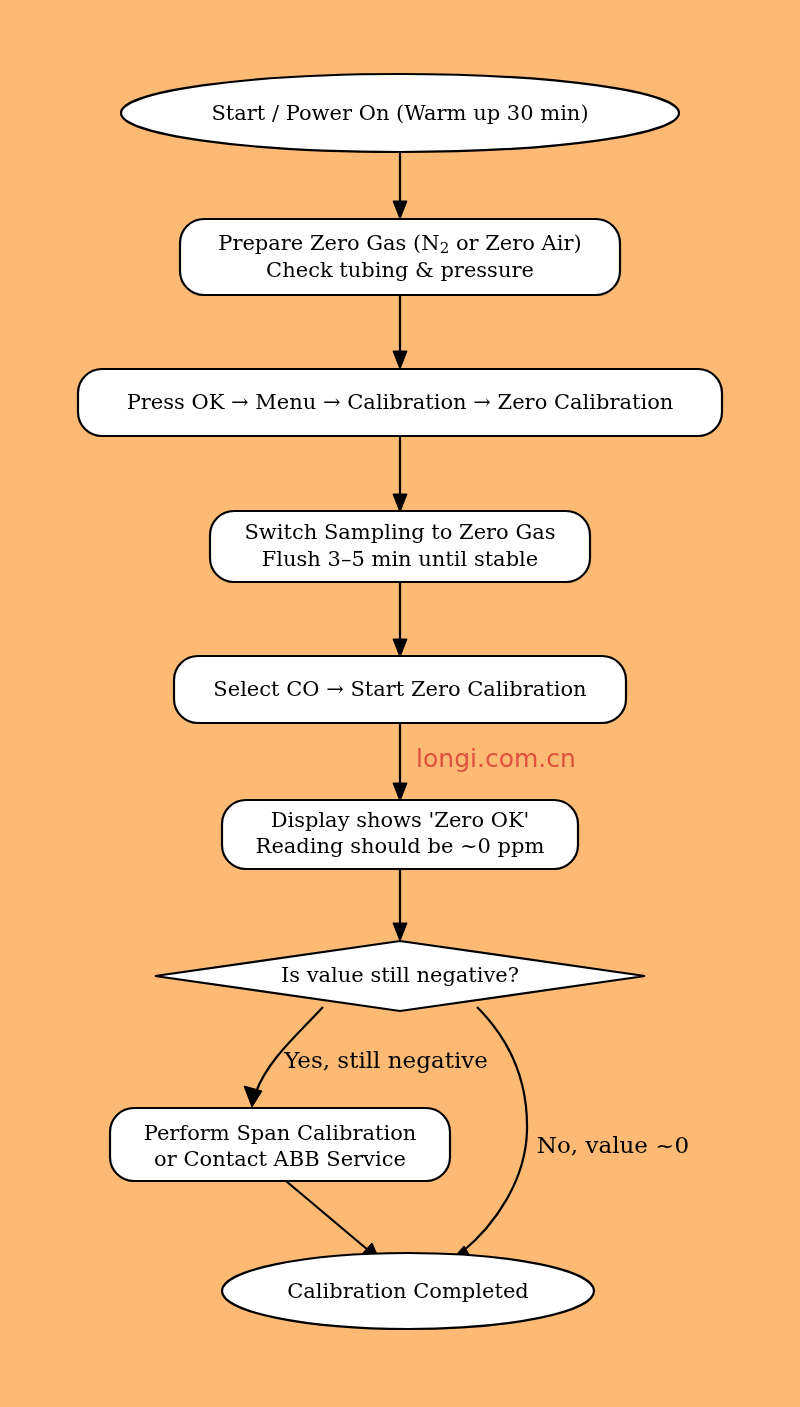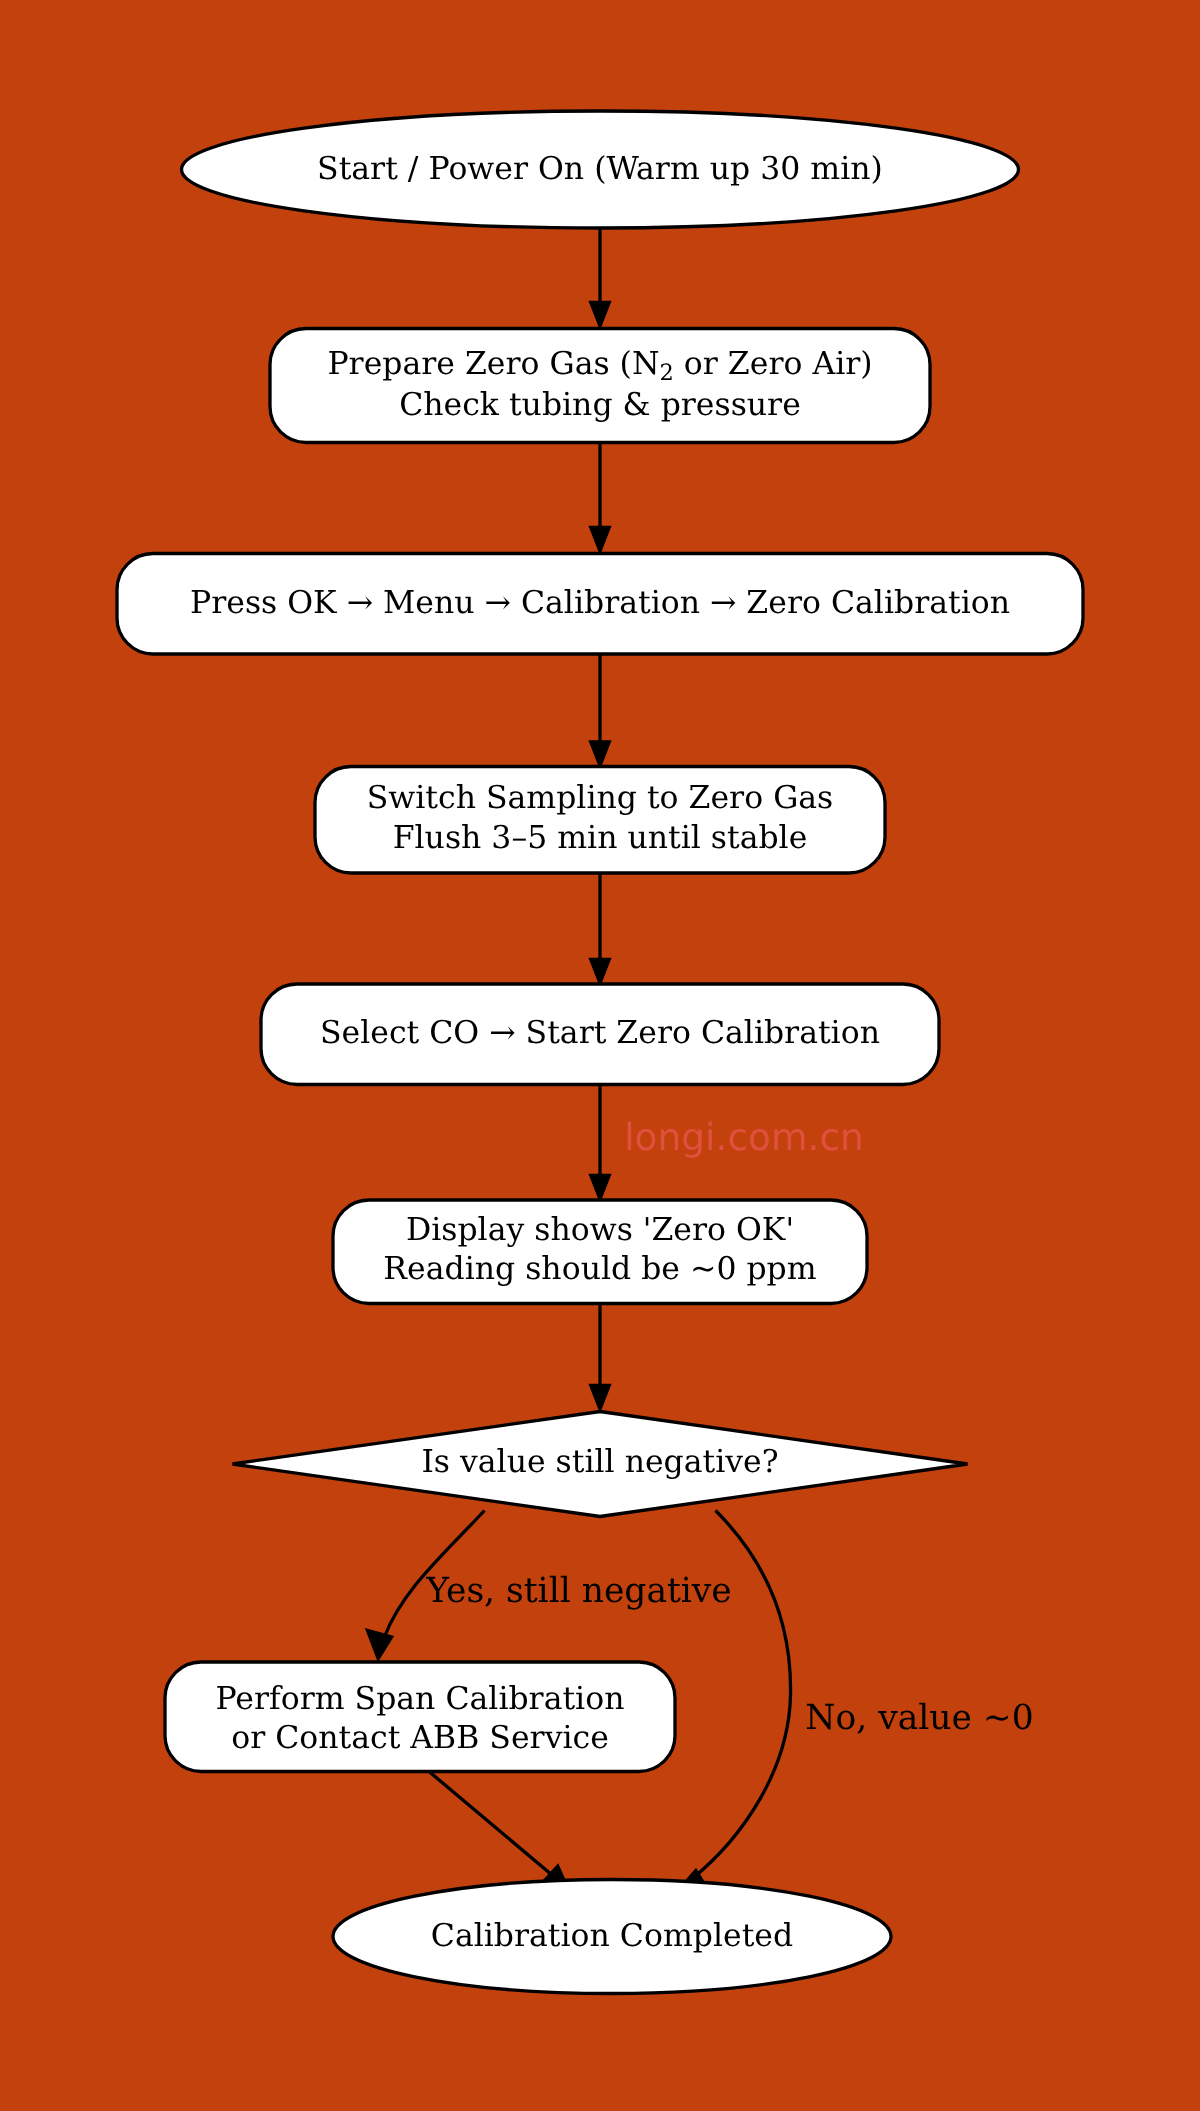--- a/index.html
+++ b/index.html
@@ -10,21 +10,21 @@
   body {
     width: 800px;
     height: 1407px;
     font-family: "DejaVu Serif", "Liberation Serif", serif;
     overflow: hidden;
   }
   #flowchart-root {
     position: relative;
     width: 800px;
     height: 1407px;
-    background: #c2410c;
+    background: #fdba74;
   }
   svg.chart-svg {
     display: block;
     width: 800px;
     height: 1407px;
   }
   .node-shape {
     fill: #ffffff;
     stroke: #000000;
     stroke-width: 2.2;

